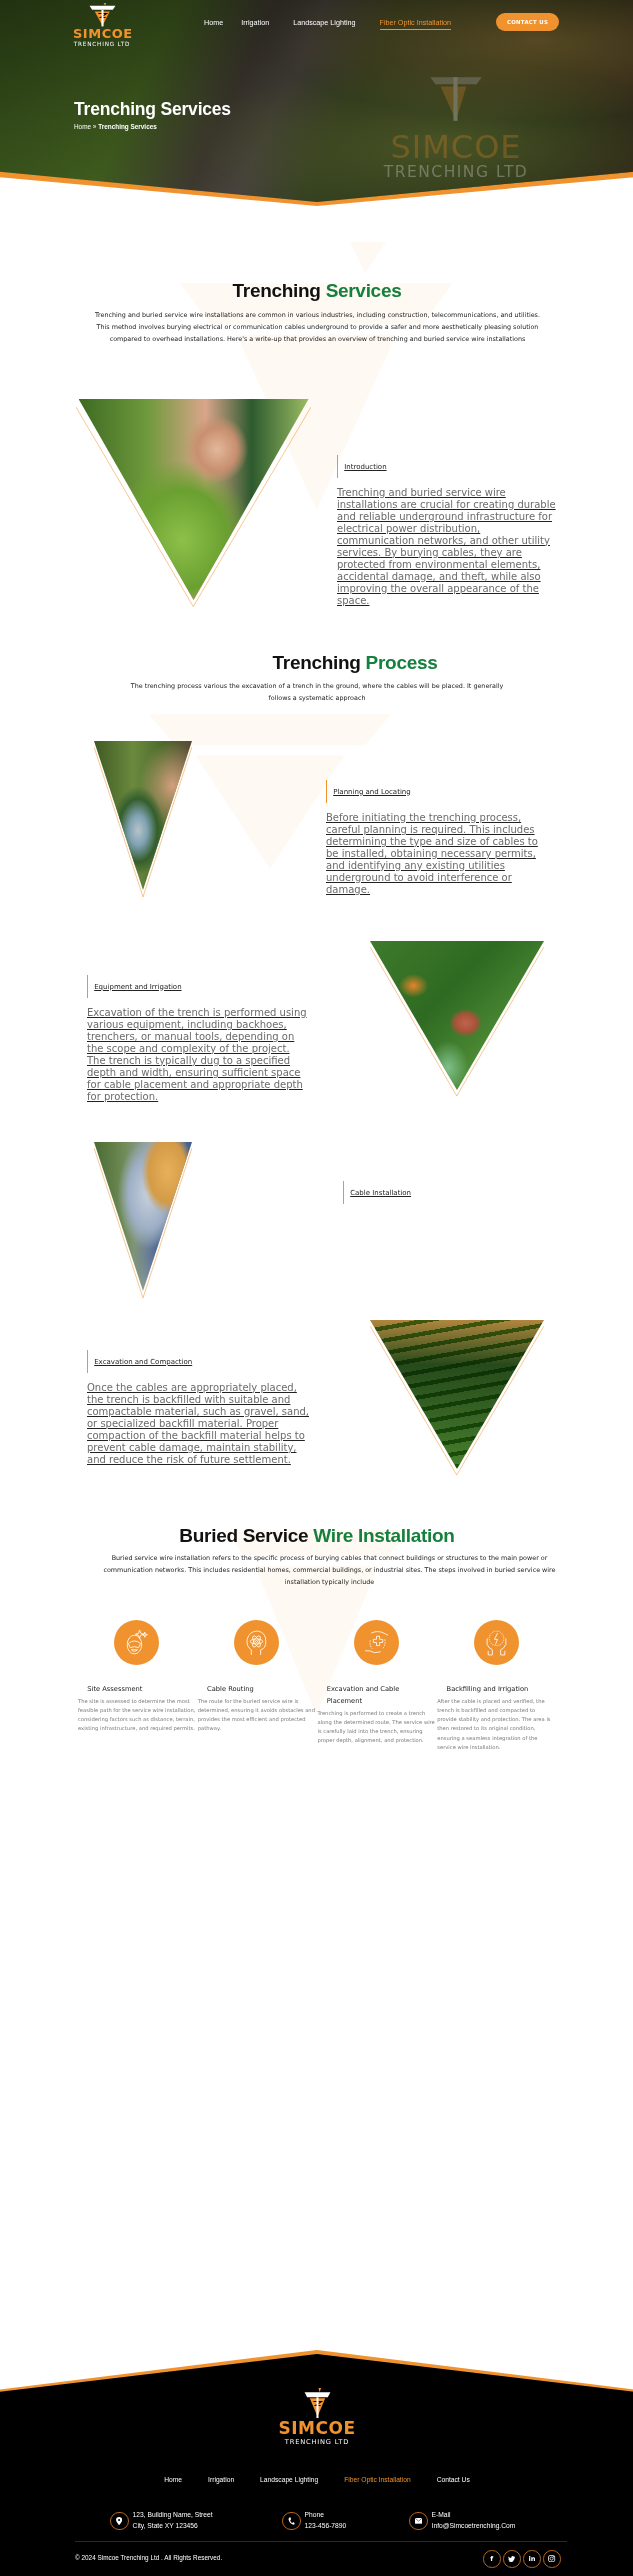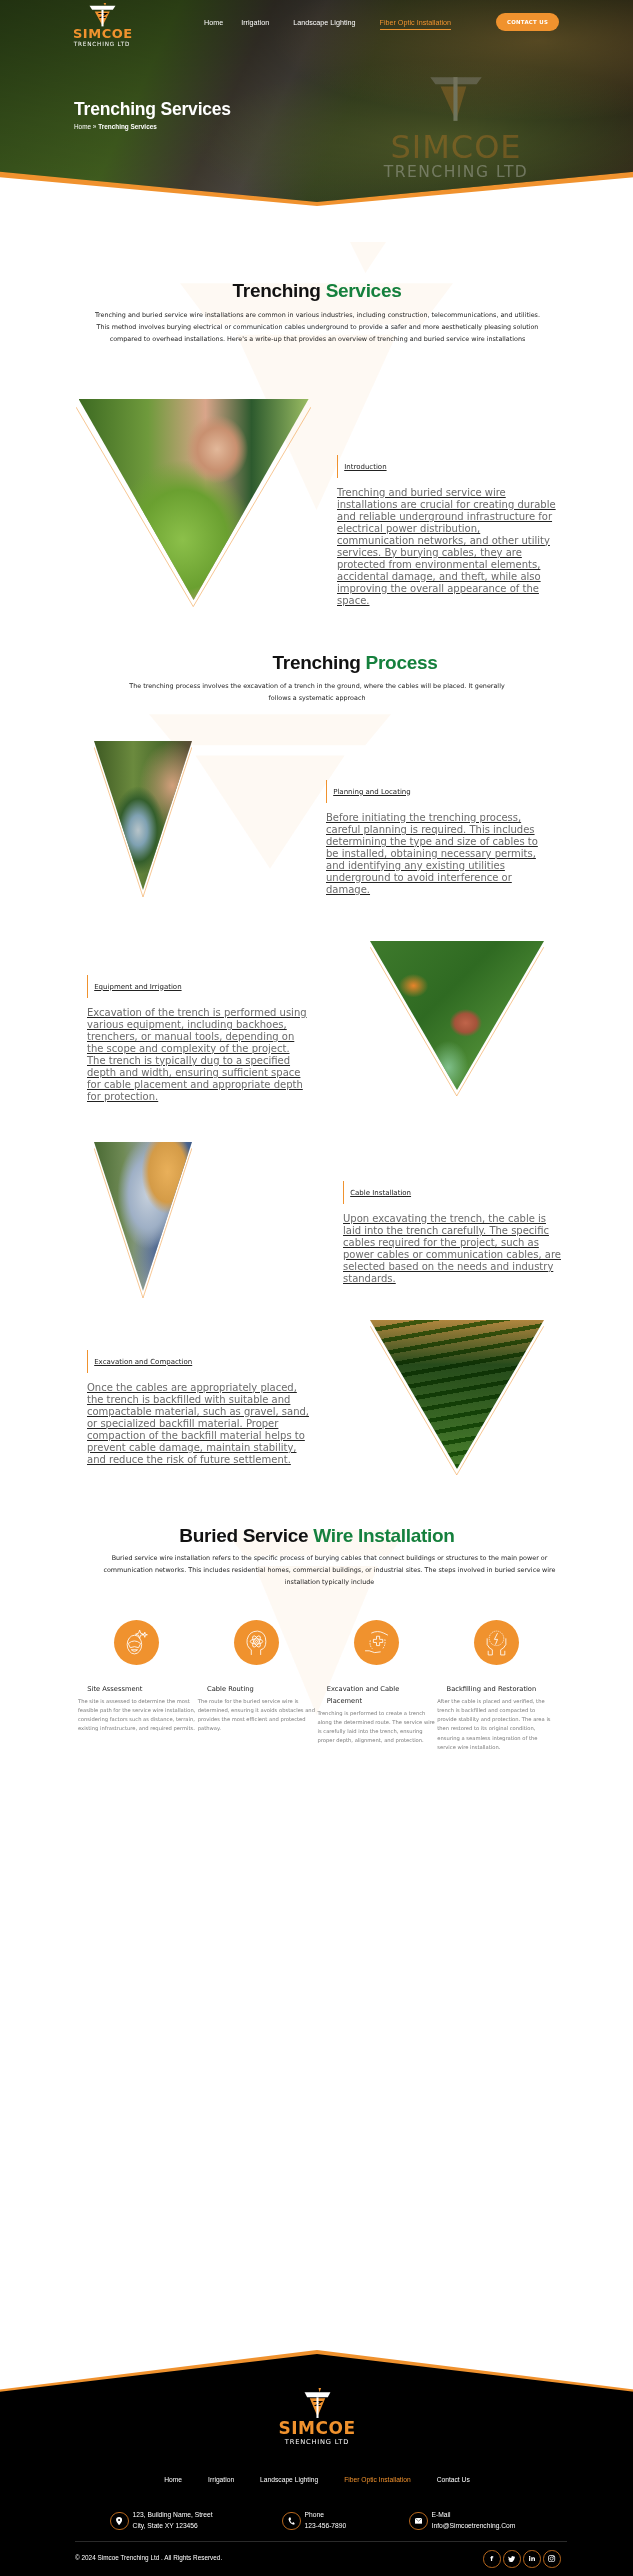--- a/index.html
+++ b/index.html
@@ -155,21 +155,21 @@
 </div>
 <div class="feat-text" style="left:337px; top:455px;">
   <div class="feat-head">Introduction</div>
   <div class="feat-body">Trenching and buried service wire installations are crucial for creating durable and reliable underground infrastructure for electrical power distribution, communication networks, and other utility services. By burying cables, they are protected from environmental elements, accidental damage, and theft, while also improving the overall appearance of the space.</div>
 </div>
 
 <h2 class="sec-title" style="top:652px;margin-left:38px;">
   <span>Trenching</span>
   <span class="accent">Process</span>
 </h2>
-<p class="sec-para" style="left:129px; width:376px; top:680px;">The trenching process involves the excavation of a trench in the ground, where the cables will be placed. It generally follows a systematic approach</p>
+<p class="sec-para" style="left:129px; width:376px; top:680px;">The trenching process various the excavation of a trench in the ground, where the cables will be placed. It generally follows a systematic approach</p>
 
 <svg class="bg-mark" style="left:149px; top:714px;" width="242" height="155" viewBox="0 0 470 300">
   <polygon points="0,0 470,0 420,60 50,60" fill="#f0922e"></polygon>
   <polygon points="90,80 380,80 235,300" fill="#f0922e"></polygon>
 </svg>
 
 <div class="tri" style="left:94px; top:741px; width:98px; height:157px;">
   <svg class="tri-outline" width="98" height="157" viewBox="0 0 190 305">
     <polyline points="0,12 95,303 190,12" fill="none" stroke="#f0922e" stroke-width="1"></polyline>
   </svg>
@@ -203,21 +203,20 @@
     <polyline points="0,12 95,303 190,12" fill="none" stroke="#f0922e" stroke-width="1"></polyline>
   </svg>
   <div class="tri-img" style="left:0; top:0; width:98px; height:149px;
       background: radial-gradient(ellipse at 75% 20%, #e9b05a 0%, #d49b47 18%, rgba(0,0,0,0) 25%),
                   radial-gradient(ellipse at 55% 35%, #c6d0dc 0%, #9fb0c6 25%, rgba(0,0,0,0) 40%),
                   radial-gradient(ellipse at 70% 75%, #3d5a88 0%, rgba(0,0,0,0) 30%),
                   linear-gradient(90deg, #4a6a34 0%, #6f8a55 30%, #9aa5b0 60%, #3d5a88 100%);"></div>
 </div>
 <div class="feat-text" style="left:343px; top:1181px;">
   <div class="feat-head">Cable Installation</div>
-  <div class="feat-body">Upon excavating the trench, the cable is laid into the trench carefully. The specific cables required for the project, such as power cables or communication cables, are selected based on the needs and industry standards.</div>
 </div>
 
 <div class="feat-text" style="left:87px; top:1350px;">
   <div class="feat-head">Excavation and Compaction</div>
   <div class="feat-body">Once the cables are appropriately placed, the trench is backfilled with suitable and compactable material, such as gravel, sand, or specialized backfill material. Proper compaction of the backfill material helps to prevent cable damage, maintain stability, and reduce the risk of future settlement.</div>
 </div>
 <div class="tri" style="left:370px; top:1320px; width:174px; height:156px;">
   <svg class="tri-outline" width="174" height="156" viewBox="0 0 337 303">
     <polyline points="0,12 168,301 337,12" fill="none" stroke="#f0922e" stroke-width="1"></polyline>
   </svg>
@@ -280,21 +279,21 @@
   </div>
   <div class="step">
     <div class="step-icon">
       <svg width="23" height="27" viewBox="0 0 44 52" fill="none" stroke="#fff" stroke-width="1.6">
         <circle cx="22" cy="18" r="14" stroke-dasharray="2 2"></circle>
         <path d="M24 8 L18 20 L24 20 L20 30"></path>
         <path d="M4 18 L4 30 Q8 38 14 40 L14 50 M14 50 L6 50 L6 42"></path>
         <path d="M40 18 L40 30 Q36 38 30 40 L30 50 M30 50 L38 50 L38 42"></path>
       </svg>
     </div>
-    <div class="step-title">Backfilling and Restoration</div>
+    <div class="step-title">Backfilling and Irrigation</div>
     <div class="step-body">After the cable is placed and verified, the trench is backfilled and compacted to provide stability and protection. The area is then restored to its original condition, ensuring a seamless integration of the service wire installation.</div>
   </div>
 </div>
 
 <div class="footer-edge"></div>
 <footer class="footer"></footer>
 
 <a class="f-logo">
   <svg width="31" height="30" viewBox="0 0 60 58" style="display:block;margin:0 auto 2.1px;">
     <polygon points="5,8 55,8 50,18 10,18" fill="#ffffff"></polygon>

